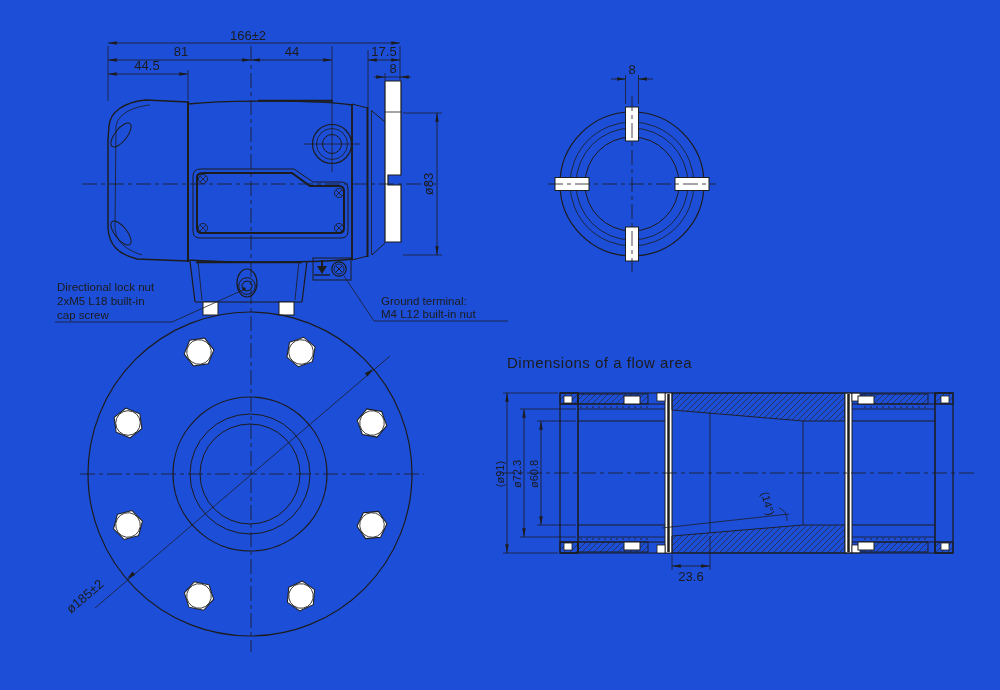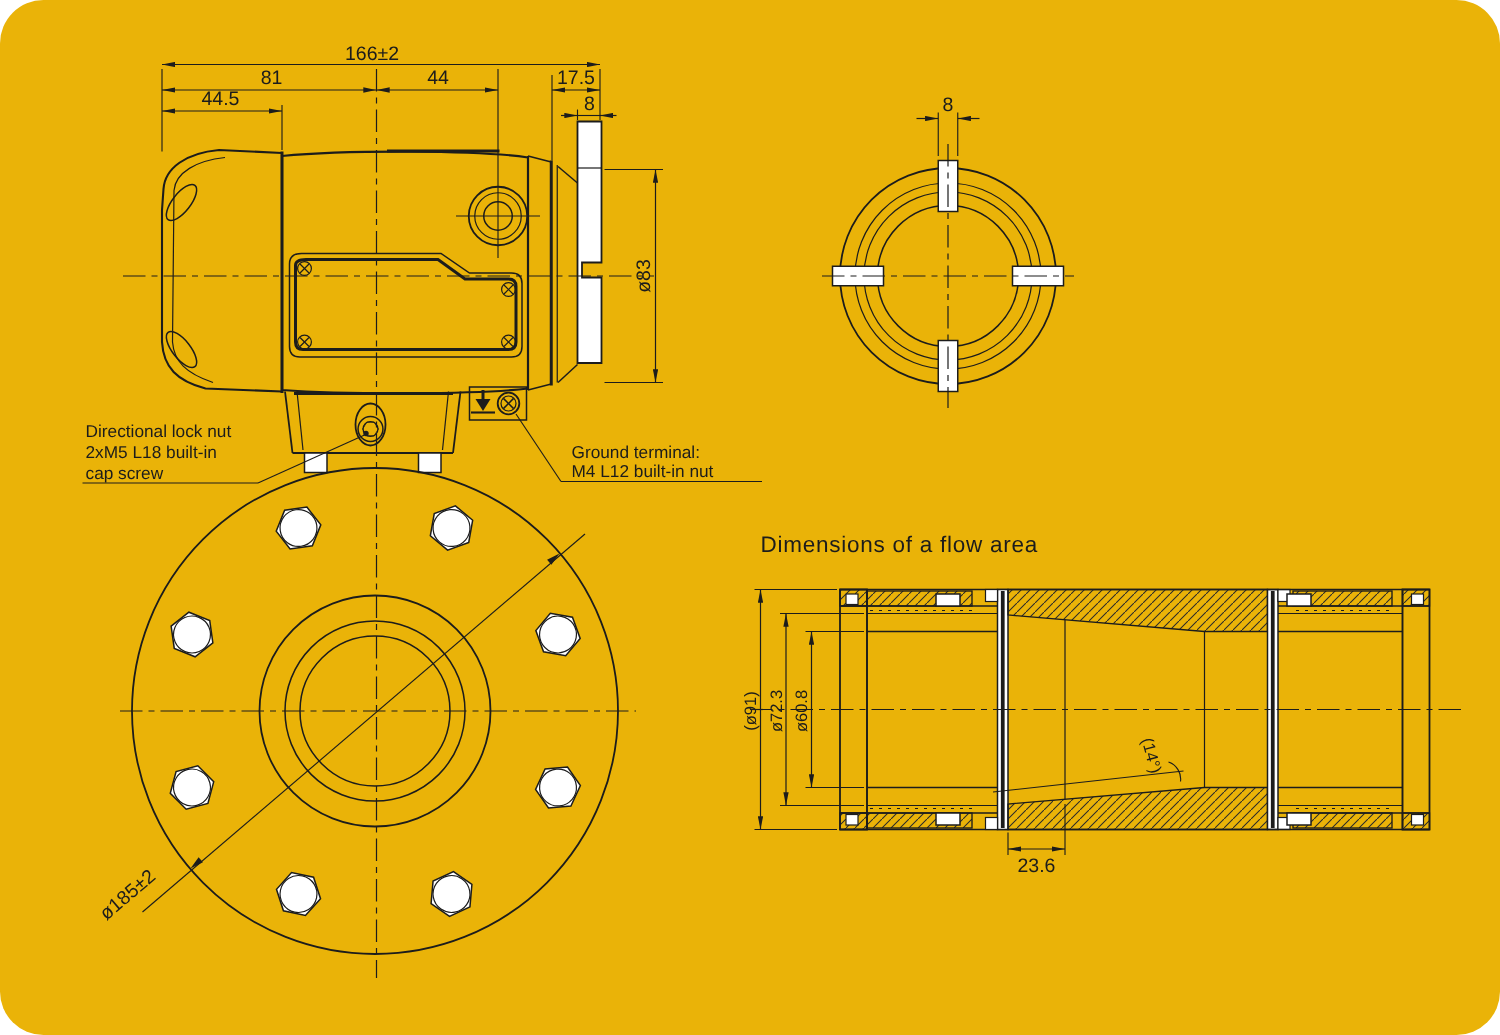--- a/index.html
+++ b/index.html
@@ -1,16 +1,16 @@
 <!DOCTYPE html>
 <html><head>
 <meta charset="utf-8">
 <style>
   html,body{margin:0;padding:0;background:#ffffff;}
-  .stage{width:1000px;height:690px;background:#eab308;position:relative;overflow:hidden;border-radius:29px;}
+  .stage{width:1000px;height:690px;background:#1d4ed8;position:relative;overflow:hidden;}
   svg{display:block;}
   
   .o{stroke:#1c1c1c;fill:none;}
   .ow{stroke:#1c1c1c;fill:#ffffff;}
   .fill{fill:#1c1c1c;stroke:none;}
   .w06{stroke-width:.6}.w08{stroke-width:.8}.w1{stroke-width:1}.w12{stroke-width:1.2}
   .w14{stroke-width:1.4}.w2{stroke-width:2}.w25{stroke-width:2.5}
   .cl{stroke:#1c1c1c;fill:none;stroke-width:.8;stroke-dasharray:15 4 4 4;}
   .dim{stroke:#1c1c1c;fill:none;stroke-width:.8;marker-start:url(#ar);marker-end:url(#ar);}
   .dimE{stroke:#1c1c1c;fill:none;stroke-width:.8;marker-end:url(#ar);}

